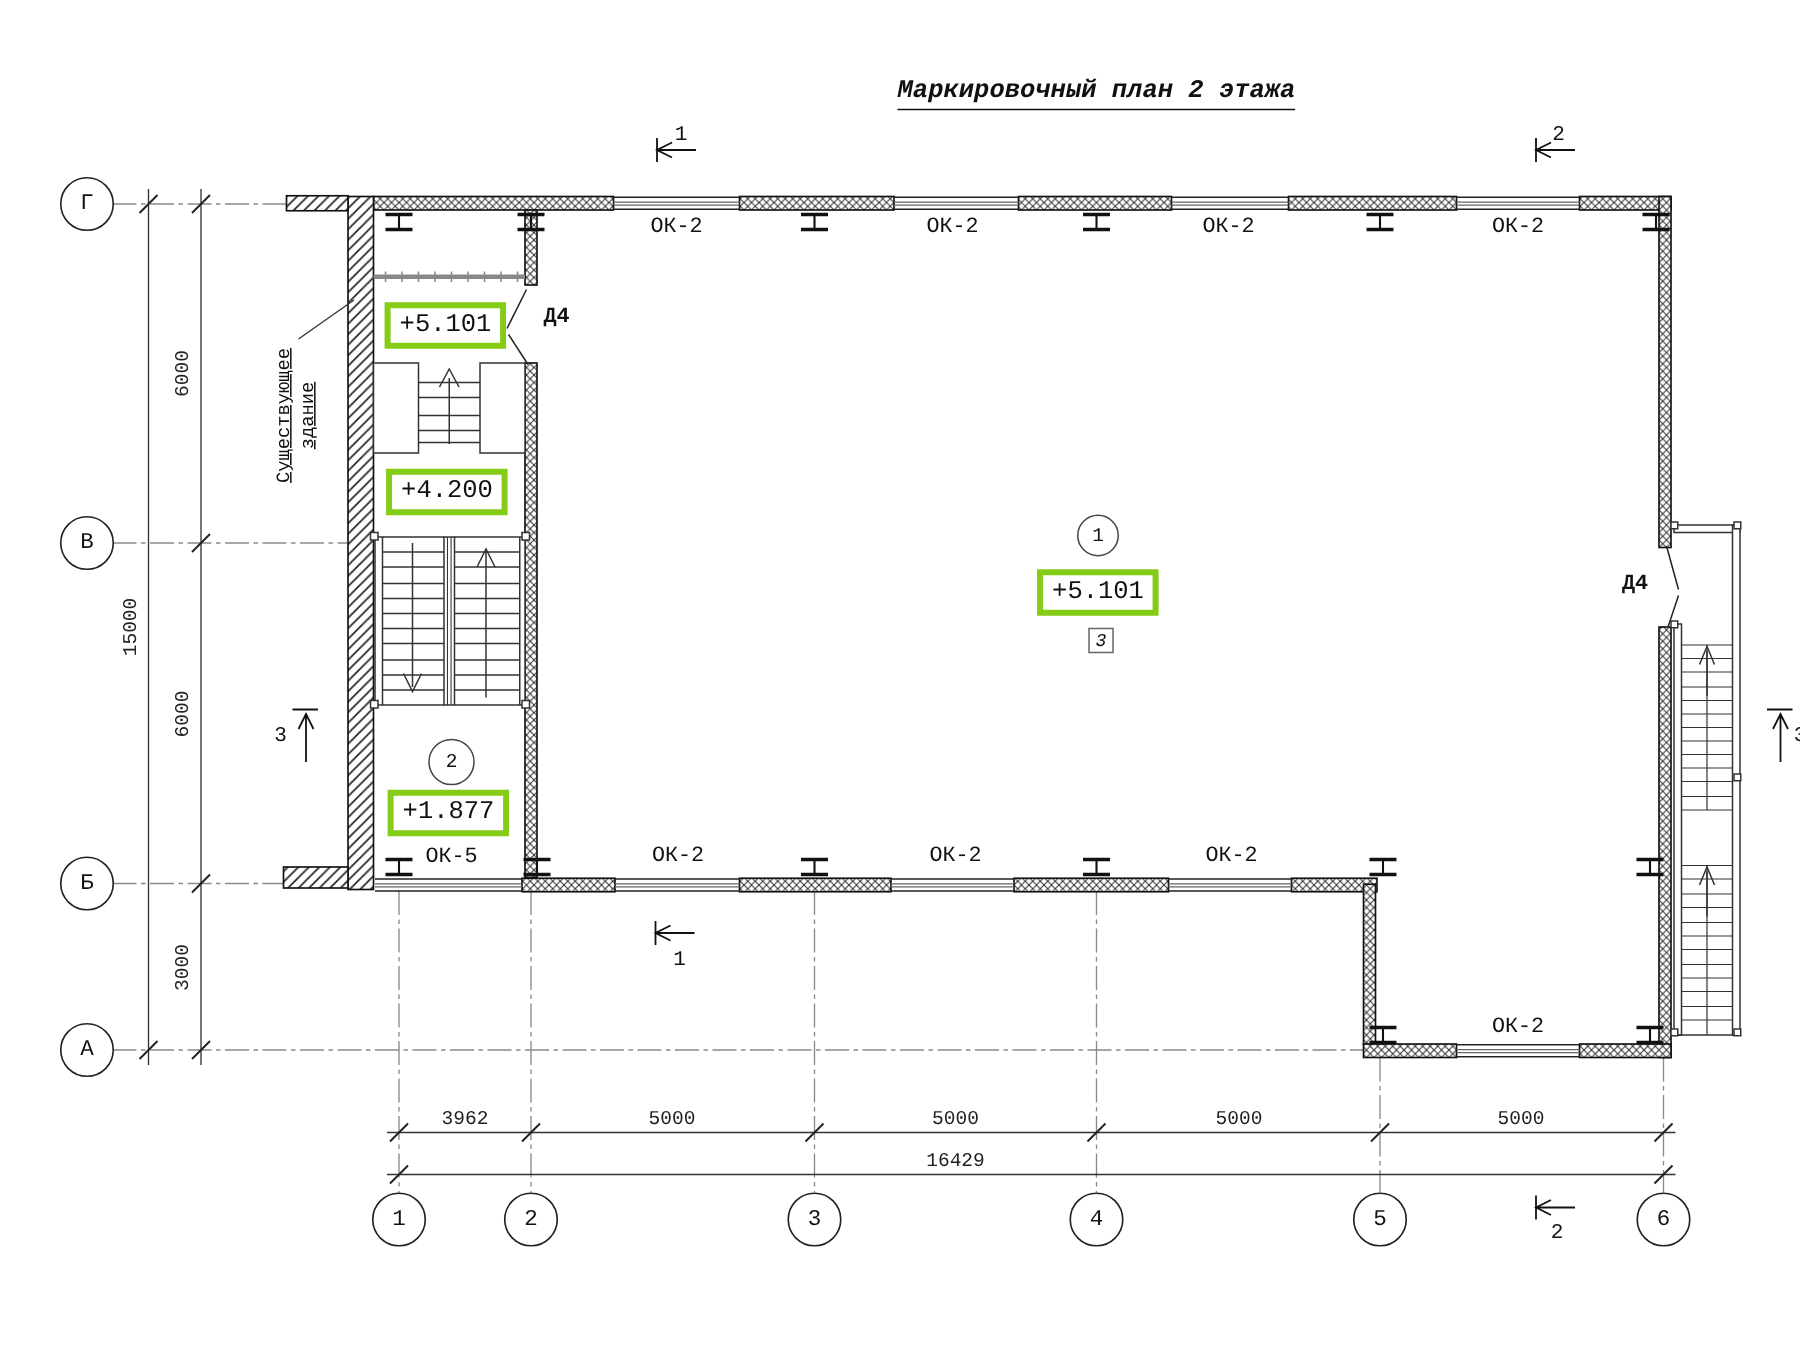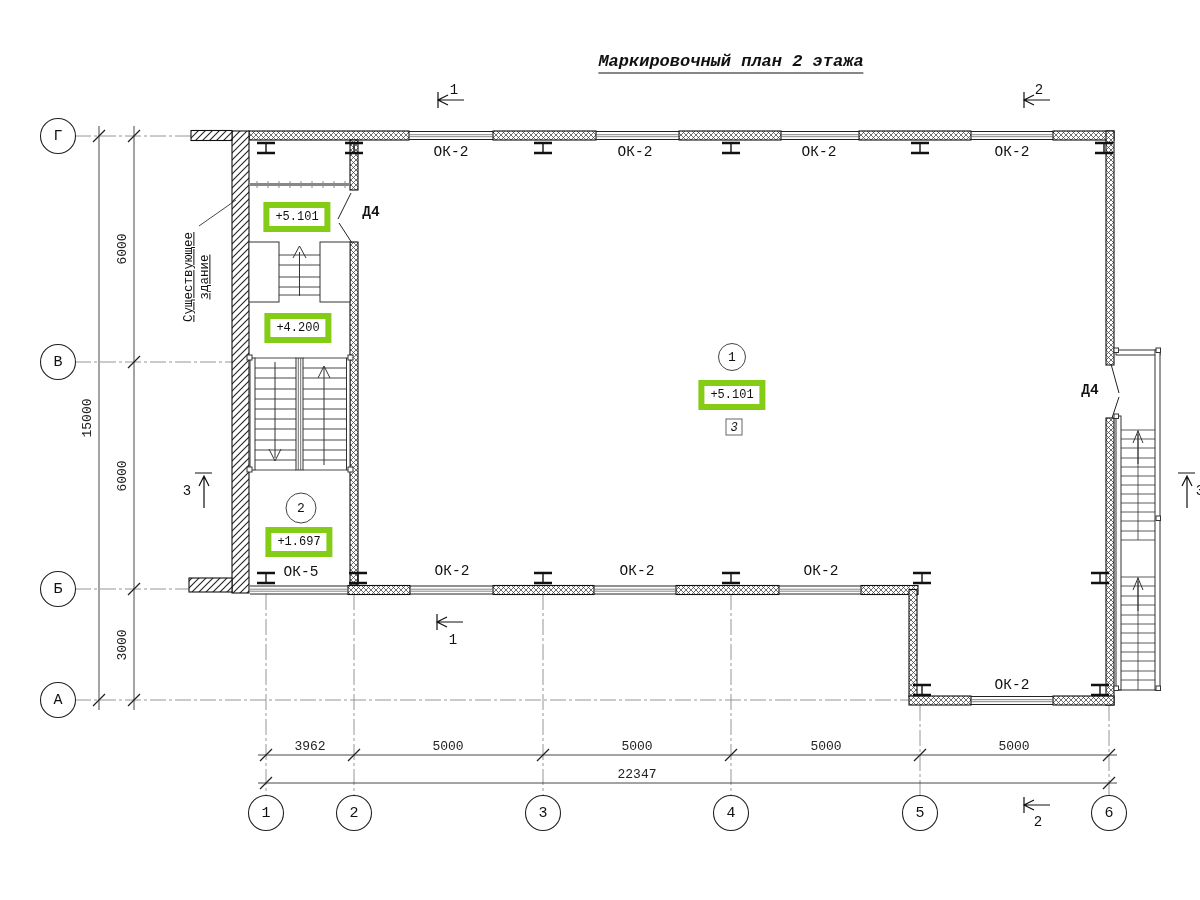--- a/index.html
+++ b/index.html
@@ -8,22 +8,22 @@
   svg{position:absolute;left:0;top:0;}
   .lbl{position:absolute;transform:translate(-50%,-50%);white-space:nowrap;line-height:1;}
   .t-title{font-size:17px;font-style:italic;font-weight:700;border-bottom:1.6px solid #111;padding-bottom:3px;}
   .t-ok{font-size:14.5px;}
   .t-door{font-size:14.5px;font-weight:600;}
   .t-dim{font-size:13px;color:#222;}
   .t-axis{font-size:15px;}
   .t-sec{font-size:14px;}
   .t-room{font-size:13px;}
   .rot{transform:translate(-50%,-50%) rotate(-90deg);}
-  .levelbox{position:absolute;transform:translate(-50%,-50%);border:6px solid #84cc16;background:#fff;
-            padding:3px 6px;font-size:12px;line-height:1;}
+  .levelbox{position:absolute;transform:translate(-50%,-50%);border:4px solid #84cc16;background:#fff;
+            padding:3px 6px;font-size:17px;line-height:1;}
   .floorbox{position:absolute;transform:translate(-50%,-50%);border:1.2px solid #666;background:#fff;
             width:15px;height:15px;display:flex;align-items:center;justify-content:center;
             font-size:12px;font-style:italic;}
   .note{position:absolute;transform:translate(-50%,-50%) rotate(-90deg);font-size:12.5px;text-align:center;
         line-height:1.25;}
   .note span{text-decoration:underline;}
 </style>
 </head>
 <body>
 
@@ -215,21 +215,21 @@
 <div class="lbl t-ok" style="left:800px;top:571px;">ОК-2</div>
 
 <div class="lbl t-ok" style="left:991px;top:685px;">ОК-2</div>
 <div class="lbl t-ok" style="left:280px;top:572px;">ОК-5</div>
 
 <div class="lbl t-door" style="left:350px;top:212px;">Д4</div>
 <div class="lbl t-door" style="left:1069px;top:390px;">Д4</div>
 
 <div class="levelbox" style="left:276px;top:217px;">+5.101</div>
 <div class="levelbox" style="left:277px;top:328px;text-align:right;">+4.200</div>
-<div class="levelbox" style="left:278px;top:542px;">+1.697</div>
+<div class="levelbox" style="left:278px;top:542px;">+1.877</div>
 <div class="levelbox" style="left:711px;top:395px;">+5.101</div>
 
 <div class="lbl t-room" style="left:711px;top:357px;">1</div>
 <div class="lbl t-room" style="left:280px;top:508px;">2</div>
 <div class="floorbox" style="left:713px;top:427px;">3</div>
 
 <div class="lbl t-axis" style="left:37px;top:136px;">Г</div>
 <div class="lbl t-axis" style="left:37px;top:362px;">В</div>
 <div class="lbl t-axis" style="left:37px;top:589px;">Б</div>
 <div class="lbl t-axis" style="left:37px;top:700px;">А</div>
@@ -243,21 +243,21 @@
 <div class="lbl t-dim rot" style="left:66px;top:418px;">15000</div>
 <div class="lbl t-dim rot" style="left:101px;top:249px;">6000</div>
 <div class="lbl t-dim rot" style="left:101px;top:476px;">6000</div>
 <div class="lbl t-dim rot" style="left:101px;top:645px;">3000</div>
 
 <div class="lbl t-dim" style="left:289px;top:746px;">3962</div>
 <div class="lbl t-dim" style="left:427px;top:746px;">5000</div>
 <div class="lbl t-dim" style="left:616px;top:746px;">5000</div>
 <div class="lbl t-dim" style="left:805px;top:746px;">5000</div>
 <div class="lbl t-dim" style="left:993px;top:746px;">5000</div>
-<div class="lbl t-dim" style="left:616px;top:774px;">22347</div>
+<div class="lbl t-dim" style="left:616px;top:774px;">16429</div>
 
 <div class="lbl t-sec" style="left:433px;top:90px;">1</div>
 <div class="lbl t-sec" style="left:1018px;top:90px;">2</div>
 <div class="lbl t-sec" style="left:432px;top:640px;">1</div>
 <div class="lbl t-sec" style="left:1017px;top:822px;">2</div>
 <div class="lbl t-sec" style="left:166px;top:491px;">3</div>
 <div class="lbl t-sec" style="left:1179px;top:491px;">3</div>
 
 <div class="note" style="left:177px;top:277px;">
   <span>Существующее</span><br>

